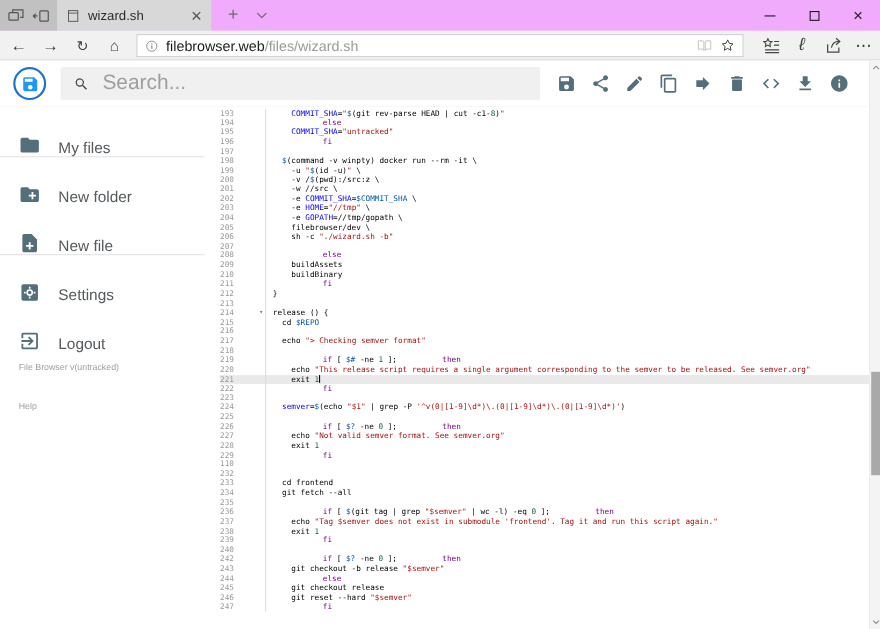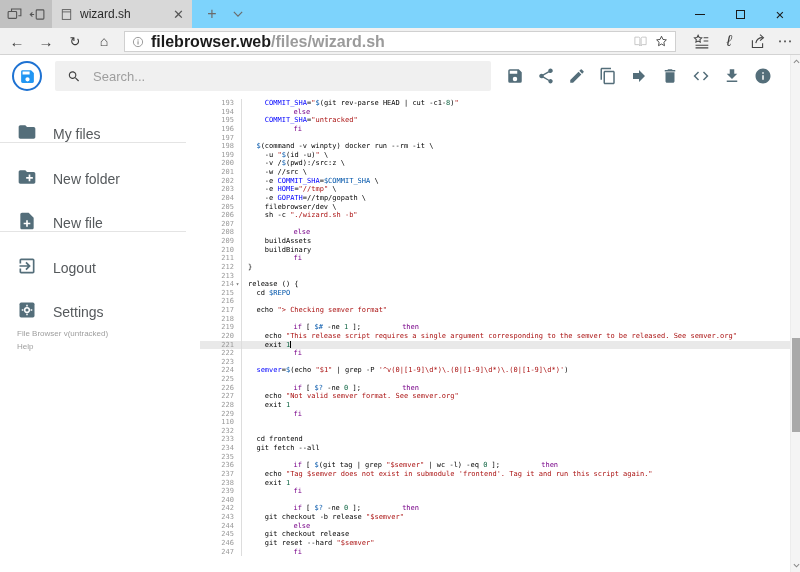--- a/index.html
+++ b/index.html
@@ -1,69 +1,69 @@
 <!DOCTYPE html>
 <html><head>
 <meta charset="utf-8">
 <style>
   html,body{width:800px;height:572px;margin:0;overflow:hidden;background:#fff;
     font-family:"Liberation Sans",sans-serif;position:relative;}
   *{box-sizing:border-box;}
   
-  .tabbar{position:absolute;top:0;left:0;width:800px;height:28px;background:#7dd3fc;}
+  .tabbar{position:absolute;top:0;left:0;width:800px;height:28px;background:#f0abfc;}
   .tab-left-seg{position:absolute;left:0;top:0;width:52px;height:28px;background:#c1c1c1;
     display:flex;align-items:center;justify-content:space-evenly;}
   .tab{position:absolute;left:52px;top:0;width:140px;height:28px;background:#d8d8d8;
     display:flex;align-items:center;padding:0 8px;gap:7px;cursor:default;}
   .tab-title{font-size:12px;color:#2b2b2b;flex:1;white-space:nowrap;overflow:hidden;}
   .tab-close{color:#555;font-size:13px;line-height:1;}
   .newtab{position:absolute;left:199px;top:0;width:26px;height:28px;color:#6b6b6b;font-size:16px;
     display:flex;align-items:center;justify-content:center;}
   .tab-chevron{position:absolute;left:226px;top:0;width:24px;height:28px;display:flex;align-items:center;justify-content:center;}
   .win-controls{position:absolute;right:0;top:0;height:28px;display:flex;}
   .win-btn{width:40px;height:28px;display:flex;align-items:center;justify-content:center;color:#1a1a1a;}
   .glyph-min{display:inline-block;width:10px;border-top:1px solid #1a1a1a;}
   .glyph-max{display:inline-block;width:9px;height:9px;border:1px solid #1a1a1a;}
   .glyph-close{font-size:15px;line-height:1;}
   .navbar{position:absolute;top:28px;left:0;width:800px;height:27px;background:#f1f1f1;
     border-bottom:1px solid #d6d6d6;}
   .nav-btn{position:absolute;top:0;width:26px;height:26px;display:flex;align-items:center;
     justify-content:center;color:#3c3c3c;font-size:15px;}
   .addressbar{position:absolute;left:124px;top:3px;width:552px;height:21px;background:#fff;
     border:1px solid #d0d0d0;display:flex;align-items:center;padding:0 6px;gap:6px;}
-  .url-text{font-size:16px;white-space:nowrap;flex:1;overflow:hidden;font-weight:bold;}
+  .url-text{font-size:13px;white-space:nowrap;flex:1;overflow:hidden;}
   .url-host{color:#1b1b1b;}
   .url-path{color:#9b9b9b;}
   
   .app-header{position:absolute;top:55px;left:0;width:800px;height:42px;background:#fff;
     box-shadow:0 1px 2px rgba(0,0,0,0.18);}
   .logo{position:absolute;left:12px;top:6px;width:30px;height:30px;border:2px solid #1e72d2;
     border-radius:50%;display:flex;align-items:center;justify-content:center;background:#fff;}
   .searchbox{position:absolute;left:55px;top:6px;width:436px;height:30px;background:#f0f0f0;
     border-radius:2px;display:flex;align-items:center;padding:0 12px;gap:10px;}
-  .searchbox input{border:0;background:transparent;outline:none;font-size:13px;color:#424242;
+  .searchbox input{border:0;background:transparent;outline:none;font-size:19px;color:#424242;
     font-family:"Liberation Sans",sans-serif;width:100%;}
   .searchbox input::placeholder{color:#9e9e9e;}
   .toolbar{position:absolute;left:506px;top:12px;display:flex;gap:13px;}
   .tb-btn{width:18px;height:18px;cursor:pointer;}
   
   .sidebar{position:absolute;left:0;top:97px;width:200px;height:475px;background:#fff;}
   .side-list{padding-top:1px;}
   .side-item{height:44px;display:flex;align-items:flex-end;padding-left:17px;gap:16px;cursor:pointer;}
   .side-item svg{width:20px;height:20px;fill:#546e7a;flex:none;}
   .side-label{font-size:14px;color:#55595c;}
   .side-divider{border:0;border-top:1px solid #e4e4e4;margin:0;width:186px;}
   .side-footer{position:absolute;left:17px;top:230px;font-size:8px;color:#9e9e9e;line-height:13px;}
-  .side-footer a{color:#9e9e9e;text-decoration:none;display:block;}
+  .side-footer a{color:#9e9e9e;text-decoration:none;display:block;margin-top:23px;}
   
   .editor{position:absolute;left:200px;top:97px;width:590px;height:475px;overflow:hidden;
     font-family:"DejaVu Sans Mono",monospace;font-size:7px;padding-top:2px;background:#fff;}
   .cm-row{display:flex;height:8.64px;line-height:8.6px;white-space:pre;}
   .cm-row.active{background:#e9e9e9;}
-  .cm-gutter{width:34px;text-align:right;color:#999;flex:none;}
+  .cm-gutter{width:34px;color:#999;flex:none;}
   .cm-fold{width:8px;flex:none;border-right:1px solid #ddd;color:#777;font-size:6px;text-align:center;line-height:8.6px;}
   .cm-text{padding-left:6px;color:#000;flex:1;overflow:hidden;}
   .tok-str{color:var(--str,#a11);}
   .tok-kw{color:var(--kw,#708);margin-left:37px;}
   .tok-var{color:var(--var,#05a);}
   .tok-def{color:var(--def,#00f);}
   .tok-num{color:var(--num,#164);}
   .cursor{display:inline-block;width:1px;height:7px;background:#000;vertical-align:-1px;}
   
   .scrollbar{position:absolute;right:0;top:55px;width:10px;height:517px;background:#f4f4f4;
@@ -222,33 +222,33 @@
       </div>
       <div class="side-item">
         <svg viewBox="0 0 24 24">
           <path d="M14 2H6c-1.1 0-2 .9-2 2v16c0 1.1.9 2 2 2h12c1.1 0 2-.9 2-2V8l-6-6zm2 14h-3v3h-2v-3H8v-2h3v-3h2v3h3v2z"></path>
         </svg>
         <span class="side-label">New file</span>
       </div>
       <hr class="side-divider">
       <div class="side-item">
         <svg viewBox="0 0 24 24">
-          <path d="M10.09 15.59 11.5 17l5-5-5-5-1.41 1.41L12.67 11H3v2h9.67l-2.58 2.59zM19 3H5c-1.11 0-2 .9-2 2v4h2V5h14v14H5v-4H3v4c0 1.1.89 2 2 2h14c1.1 0 2-.9 2-2V5c0-1.1-.9-2-2-2z"></path>
-        </svg>
-        <span class="side-label">Logout</span>
-      </div>
-      <div class="side-item">
-        <svg viewBox="0 0 24 24">
           <path d="M19 3H5a2 2 0 0 0-2 2v14a2 2 0 0 0 2 2h14a2 2 0 0 0 2-2V5a2 2 0 0 0-2-2z"></path>
           <g fill="#fff">
             <path d="M12 8.3a3.7 3.7 0 1 0 0 7.4 3.7 3.7 0 0 0 0-7.4zm0 5.6a1.9 1.9 0 1 1 0-3.8 1.9 1.9 0 0 1 0 3.8z"></path>
             <path d="M11.1 5.7h1.8v2h-1.8zM11.1 16.3h1.8v2h-1.8zM5.7 11.1h2v1.8h-2zM16.3 11.1h2v1.8h-2z"></path>
           </g>
         </svg>
         <span class="side-label">Settings</span>
+      </div>
+      <div class="side-item">
+        <svg viewBox="0 0 24 24">
+          <path d="M10.09 15.59 11.5 17l5-5-5-5-1.41 1.41L12.67 11H3v2h9.67l-2.58 2.59zM19 3H5c-1.11 0-2 .9-2 2v4h2V5h14v14H5v-4H3v4c0 1.1.89 2 2 2h14c1.1 0 2-.9 2-2V5c0-1.1-.9-2-2-2z"></path>
+        </svg>
+        <span class="side-label">Logout</span>
       </div>
     </div>
   <div class="side-footer">
     <span>File Browser v(untracked)</span>
     <a href="#">Help</a>
   </div>
 </div>
 
 <div class="editor" id="editor">
     <div class="cm-row"><span class="cm-gutter">193</span><span class="cm-fold"></span><span class="cm-text">    <span class="tok-def">COMMIT_SHA</span>=<span class="tok-str">"</span><span class="tok-var">$</span>(git rev-parse HEAD | cut -c1-<span class="tok-num">8</span>)<span class="tok-str">"</span></span></div>

